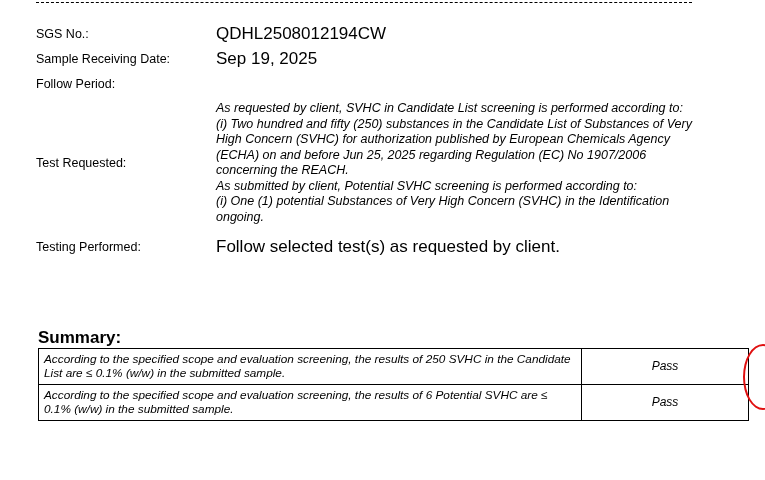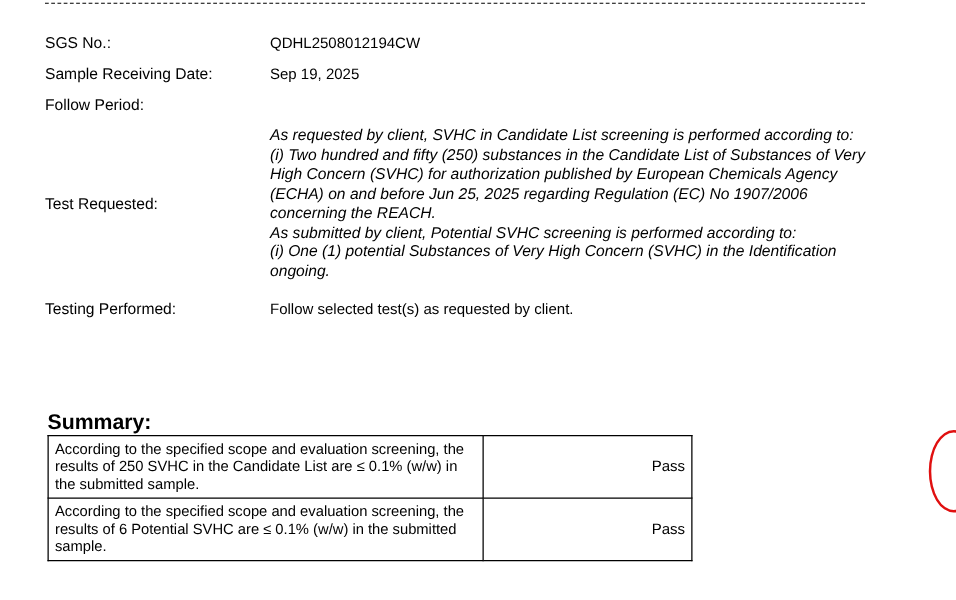--- a/index.html
+++ b/index.html
@@ -56,21 +56,21 @@
     margin-bottom: 9px;
   }
   .field-label {
     width: 180px;
     flex: 0 0 180px;
     font-size: 12.5px;
     line-height: 16px;
   }
   .field-value {
     flex: 1 1 auto;
-    font-size: 12px;
+    font-size: 17px;
     line-height: 16px;
   }
   .para-block {
     font-size: 12.5px;
     line-height: 15.5px;
     font-style: italic;
   }
   .para-block p {
     margin: 0 0 0 0;
   }
@@ -85,34 +85,35 @@
     left: 38px;
     top: 328px;
     font-size: 17px;
     font-weight: bold;
   }
 
   table.summary {
     position: absolute;
     left: 38px;
     top: 348px;
-    width: 516px;
+    width: 711px;
     border-collapse: collapse;
     table-layout: fixed;
+    font-style: italic;
   }
   table.summary td {
     border: 1px solid #000000;
     font-size: 11.8px;
     line-height: 14px;
     padding: 3px 5px 4px 5px;
     vertical-align: top;
   }
   table.summary td.result {
     width: 156px;
-    text-align: right;
+    text-align: center;
     vertical-align: middle;
     font-size: 12px;
   }
 
   
   .red-arc {
     position: absolute;
     right: -18px;
     top: 344px;
     width: 36px;

